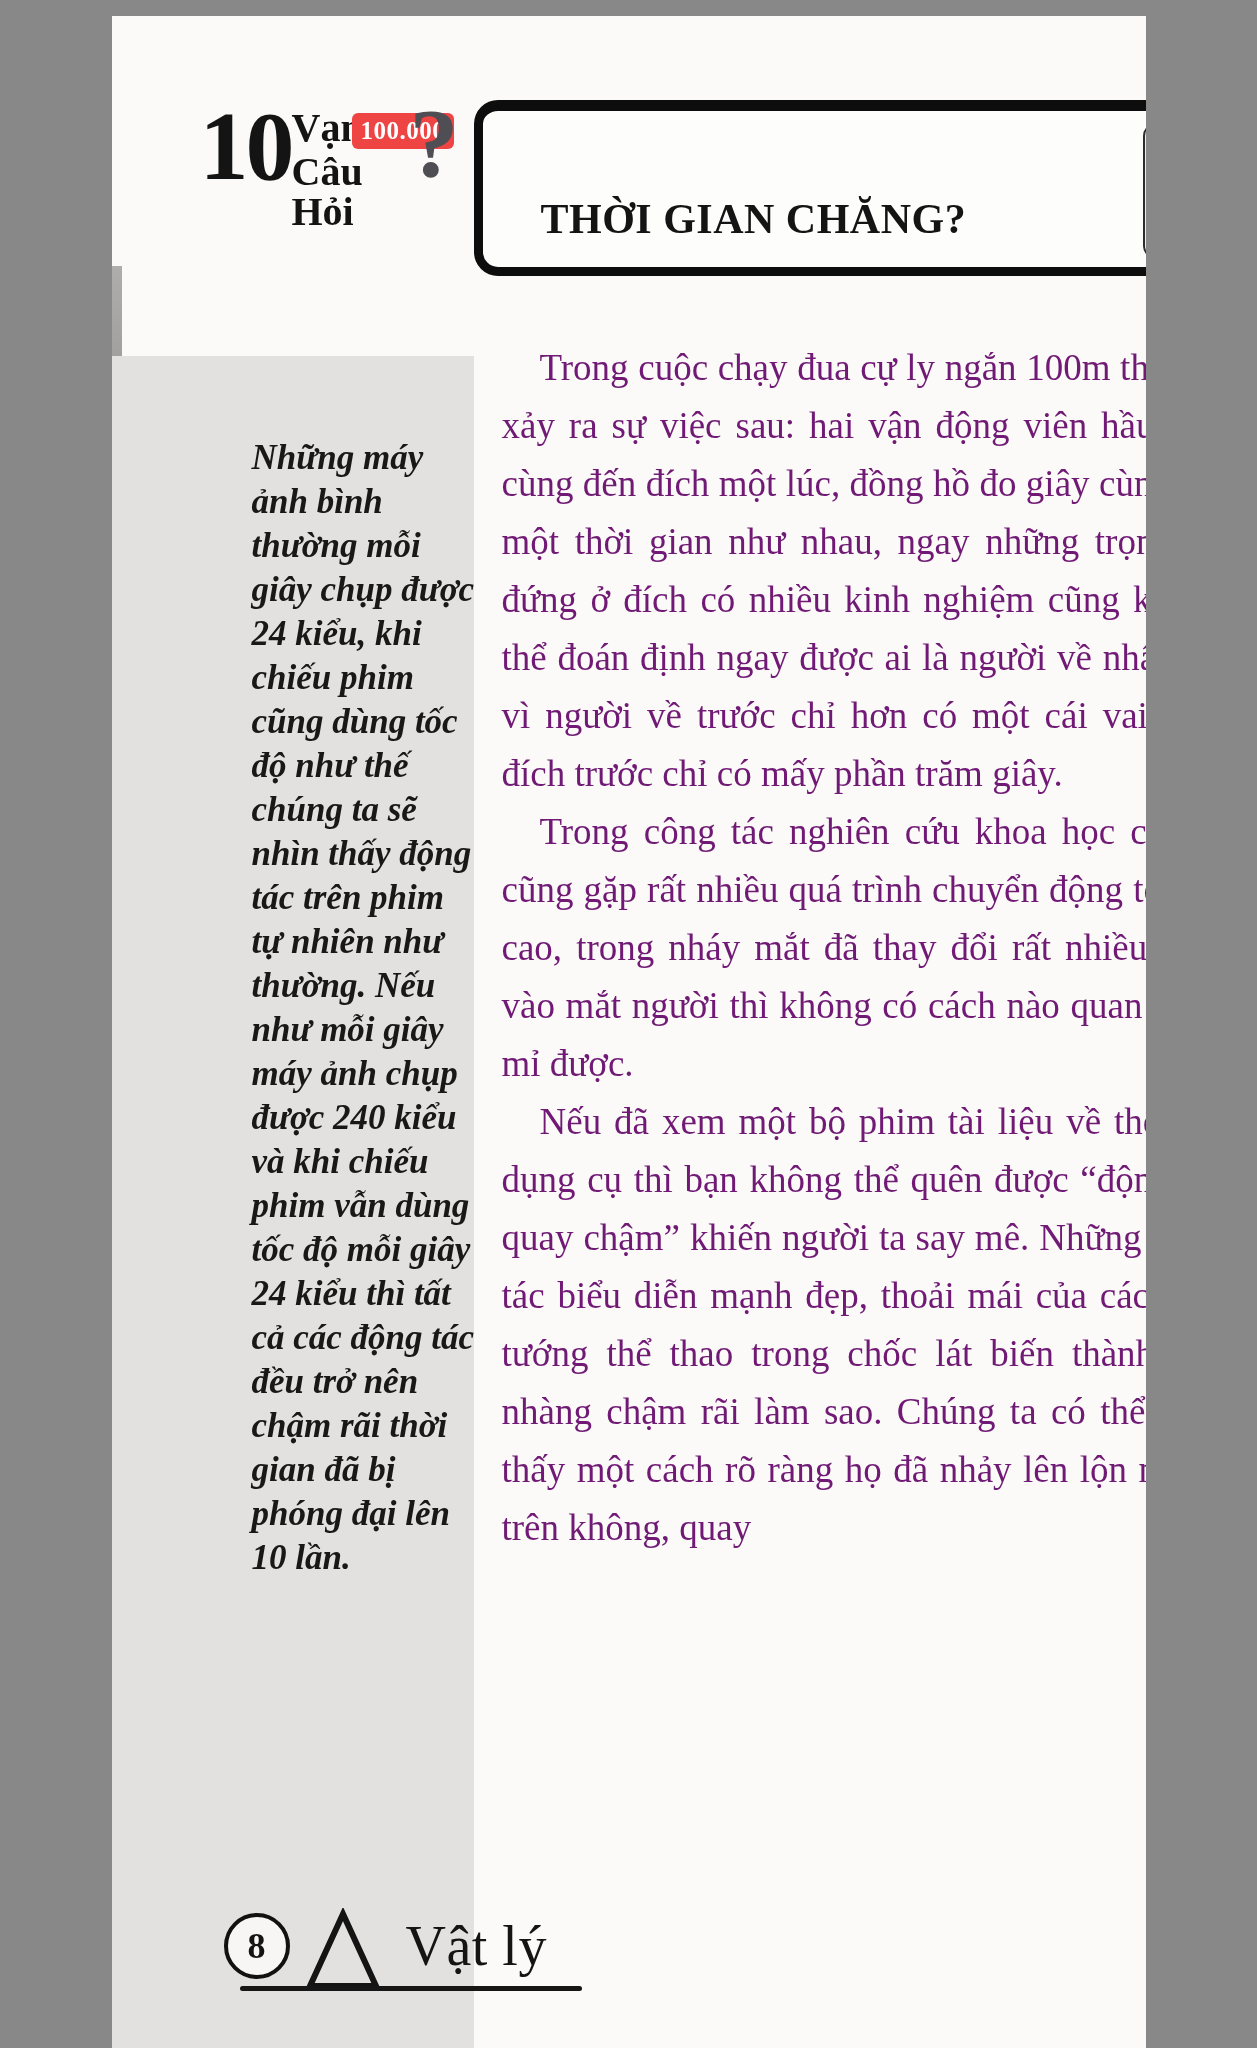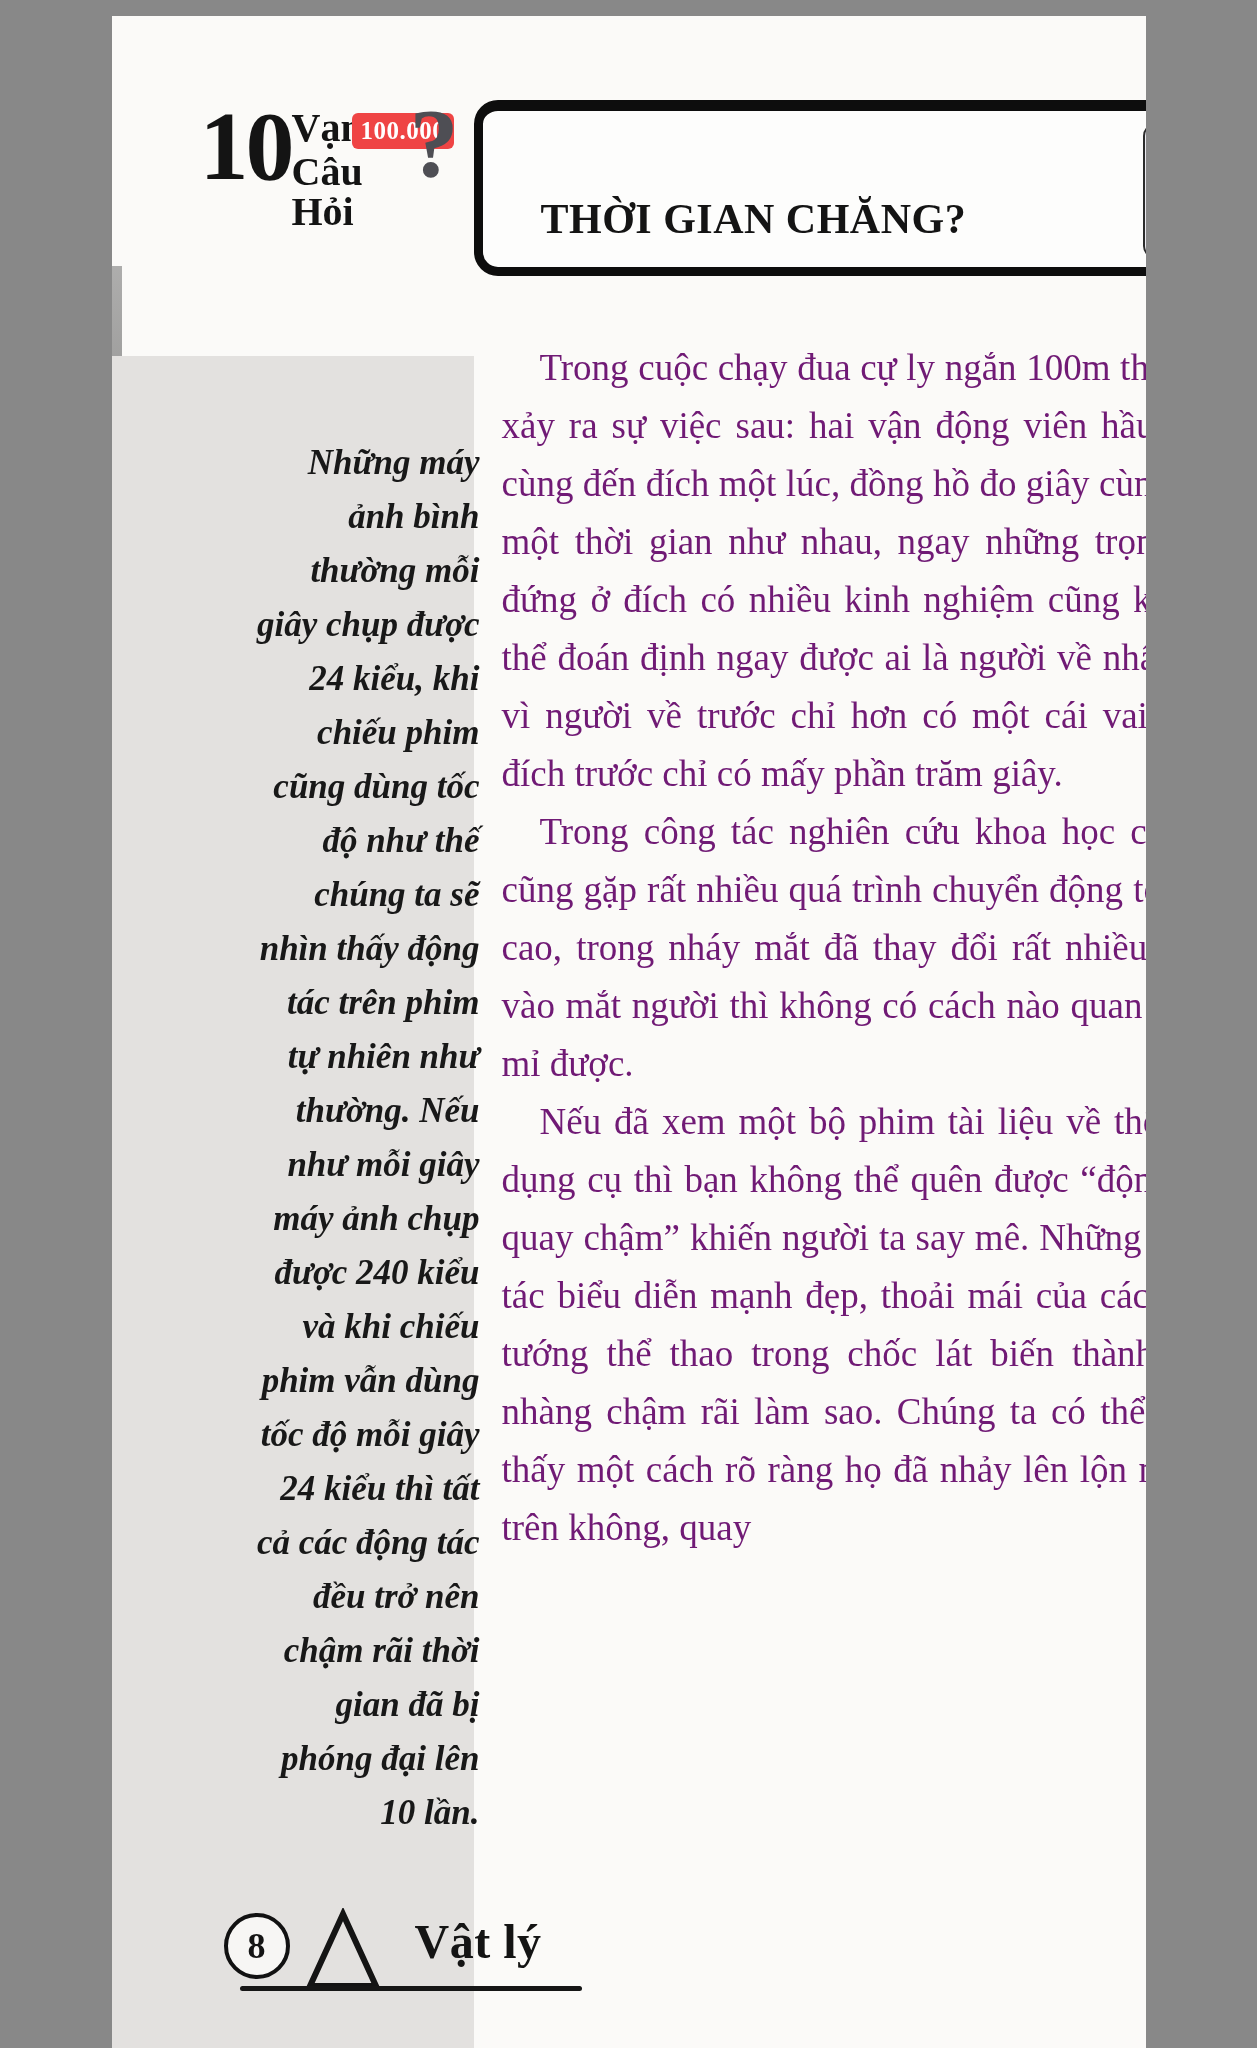--- a/index.html
+++ b/index.html
@@ -55,40 +55,40 @@
     background:#eae9ef;border:2px solid #2b2b2b;border-radius:13px;
     display:flex;align-items:center;justify-content:center;
   }
   
   .sidebar-col{
     position:absolute;left:0;top:340px;width:362px;height:1708px;
     background:#e3e1df;
   }
   .sidebar-note{
     position:absolute;left:140px;top:420px;width:228px;
-    font-size:35px;line-height:54px;
-    font-style:italic;font-weight:600;color:#181818;text-align:right;
+    font-size:35px;line-height:44px;
+    font-style:italic;font-weight:600;color:#181818;
   }
   
   .body-text{
     position:absolute;left:390px;top:323px;width:724px;
     font-size:37px;line-height:58px;text-align:justify;color:#701a75;
   }
   .body-text p{margin:0;text-indent:38px;}
   
   .page-circle{
     position:absolute;left:112px;top:1897px;width:58px;height:58px;
     border:4px solid #111;border-radius:50%;background:#f7f6f4;
     display:flex;align-items:center;justify-content:center;
     font-size:36px;font-weight:bold;
   }
   .triangle{position:absolute;left:192px;top:1892px;}
   .category{
-    position:absolute;left:303px;top:1898px;
-    font-size:48px;font-weight:bold;letter-spacing:.5px;
+    position:absolute;left:294px;top:1898px;
+    font-size:56px;font-weight:normal;letter-spacing:.5px;
   }
   .footer-rule{
     position:absolute;left:128px;top:1970px;width:342px;height:5px;
     background:#161616;border-radius:3px;
   }
 </style>
 </head>
 <body>
 
 <div class="page">

